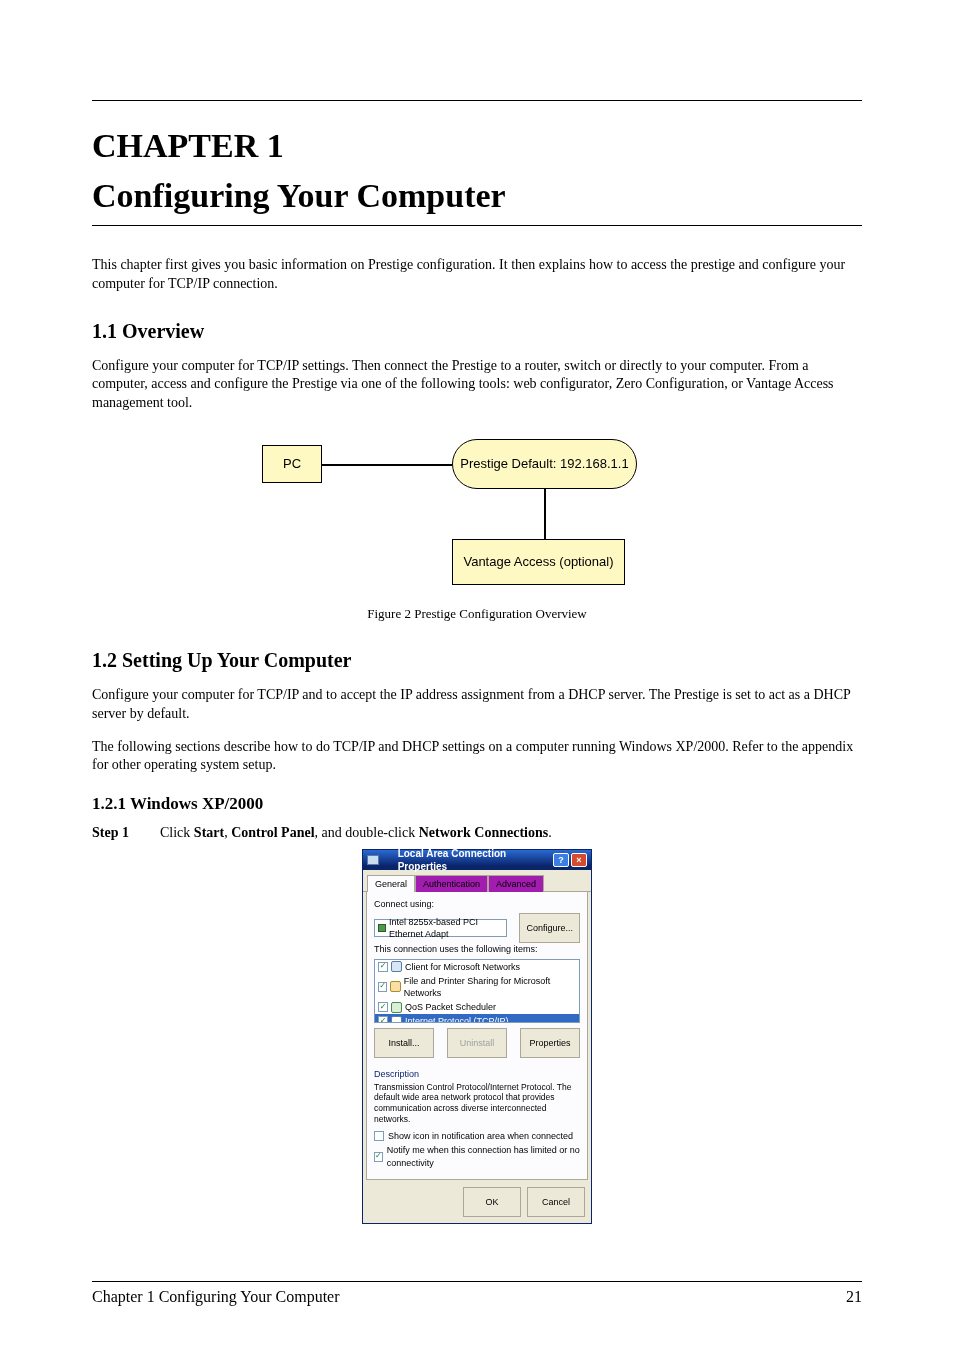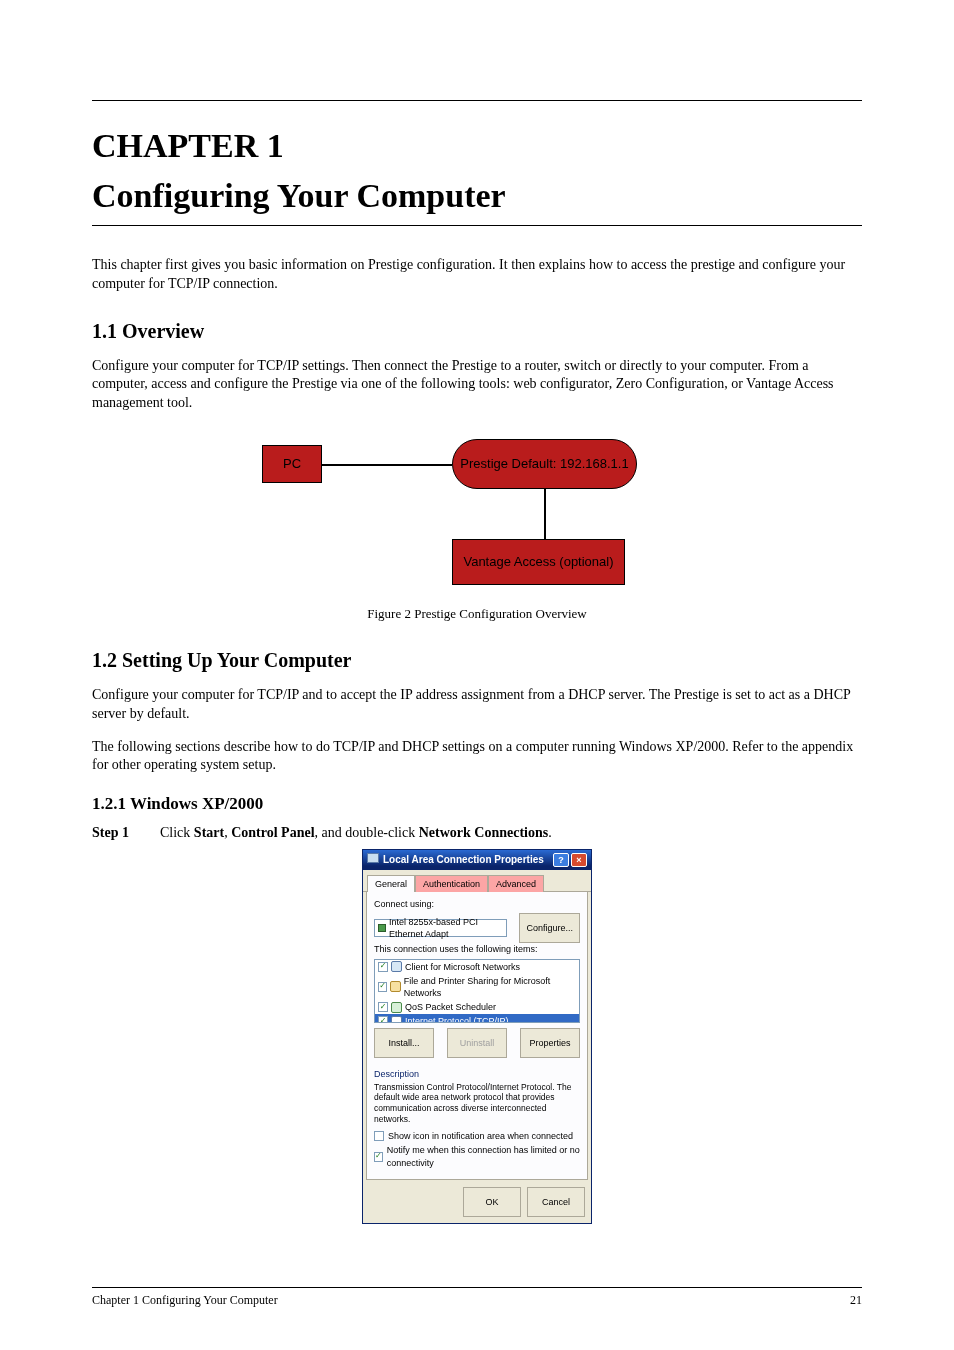--- a/index.html
+++ b/index.html
@@ -15,51 +15,51 @@
   .chapter-title{font-size:34px;font-weight:bold;}
   .intro{margin-top:30px;}
   .para{margin-bottom:14px;text-align:left;}
   .section-title{font-size:20px;font-weight:bold;margin-top:24px;margin-bottom:12px;}
   .sub-title{font-size:17px;font-weight:bold;margin-top:18px;margin-bottom:8px;}
   .figure-diagram{
     position:relative;width:430px;height:170px;margin:18px auto 4px auto;
     font-size:13px;font-family:Arial,sans-serif;
   }
   .box{
-    position:absolute;border:1.5px solid #000;background:#b91c1c;
+    position:absolute;border:1.5px solid #000;background:#fef9c3;
     display:flex;align-items:center;justify-content:center;text-align:center;padding:3px 6px;
   }
   .line{position:absolute;background:#000;}
   .fig-caption{text-align:center;font-size:13px;margin-bottom:22px;}
   .step-row{display:flex;align-items:flex-start;margin-bottom:4px;}
   .step-label{width:68px;flex:0 0 68px;font-weight:bold;}
   .step-body{flex:1;}
   .step-body .b{font-weight:bold;}
   .screenshot-wrap{width:100%;display:flex;justify-content:center;margin-top:6px;}
   .win{
     width:230px;font-family:Tahoma,Arial,sans-serif;font-size:9px;color:#000;
     border:1px solid #0a246a;background:#ece9d8;position:relative;
   }
   .titlebar{
     height:20px;
     background:linear-gradient(to bottom,#2a6ad3,#0a246a 80%);
     color:#fff;font-weight:bold;font-size:10px;
     display:flex;align-items:center;padding:0 4px;justify-content:space-between;
   }
-  .titlebar .left{display:flex;align-items:flex-start;gap:4px;}
+  .titlebar .left{display:flex;align-items:center;gap:19px;}
   .title-icons{display:flex;gap:2px;}
   .tbtn{
     width:16px;height:14px;border:1px solid #fff;border-radius:2px;
     display:flex;align-items:center;justify-content:center;font-size:9px;color:#fff;
   }
   .tbtn.help{background:#3b7de0;}
   .tbtn.close{background:#d64b2f;}
   .tabs{display:flex;padding:4px 4px 0 4px;gap:0;border-bottom:1px solid #aca899;position:relative;}
   .tab{
-    padding:2px 7px;border:1px solid #aca899;border-bottom:none;background:#fca5a5;
+    padding:2px 7px;border:1px solid #aca899;border-bottom:none;background:#a21caf;
     position:relative;top:1px;color:#000;
   }
   .tab.active{background:#fcfcfe;z-index:2;font-weight:normal;}
   .tabbody{background:#fcfcfe;border:1px solid #aca899;border-top:none;margin:0 3px 3px 3px;padding:6px 7px 4px 7px;}
   .lbl{margin-bottom:3px;}
   .adapter-row{display:flex;align-items:center;gap:12px;}
   .adapter-box{
     flex:1;border:1px solid #7f9db9;background:#fff;height:18px;display:flex;align-items:center;padding:0 3px;gap:3px;
   }
   .nic-icon{display:inline-block;width:10px;height:8px;background:#4a9a4a;border:1px solid #2c5c2c;}
@@ -81,21 +81,21 @@
   .btn-row3{display:flex;justify-content:space-between;margin-bottom:10px;}
   .btn-row3 .btn{min-width:60px;}
   .btn.disabled{color:#a0a0a0;text-align:right;}
   .group-title{color:#0a246a;margin-bottom:2px;}
   .desc-box{border:0;padding:0 0 6px 0;font-size:8.5px;line-height:1.25;}
   .chkrow{display:flex;align-items:center;gap:4px;margin-bottom:2px;}
   .ok-row{display:flex;justify-content:flex-end;gap:6px;padding:4px 6px 6px 0;}
   .ok-row .btn{min-width:58px;}
   .footer{position:absolute;left:0;bottom:42px;width:100%;padding:0 92px;}
   .footer .hr{margin-bottom:4px;}
-  .footer-row{display:flex;justify-content:space-between;font-size:12px;}
+  .footer-row{display:flex;justify-content:space-between;font-size:16px;}
 </style>
 </head>
 <body>
 
 <div class="page">
 
   <hr class="hr">
   <div class="header-block" style="margin-top:22px;">
     <div class="chapter-num">C<span style="font-variant:small-caps;">HAPTER</span> <span>1</span></div>
     <div class="chapter-title">Configuring Your Computer</div>

